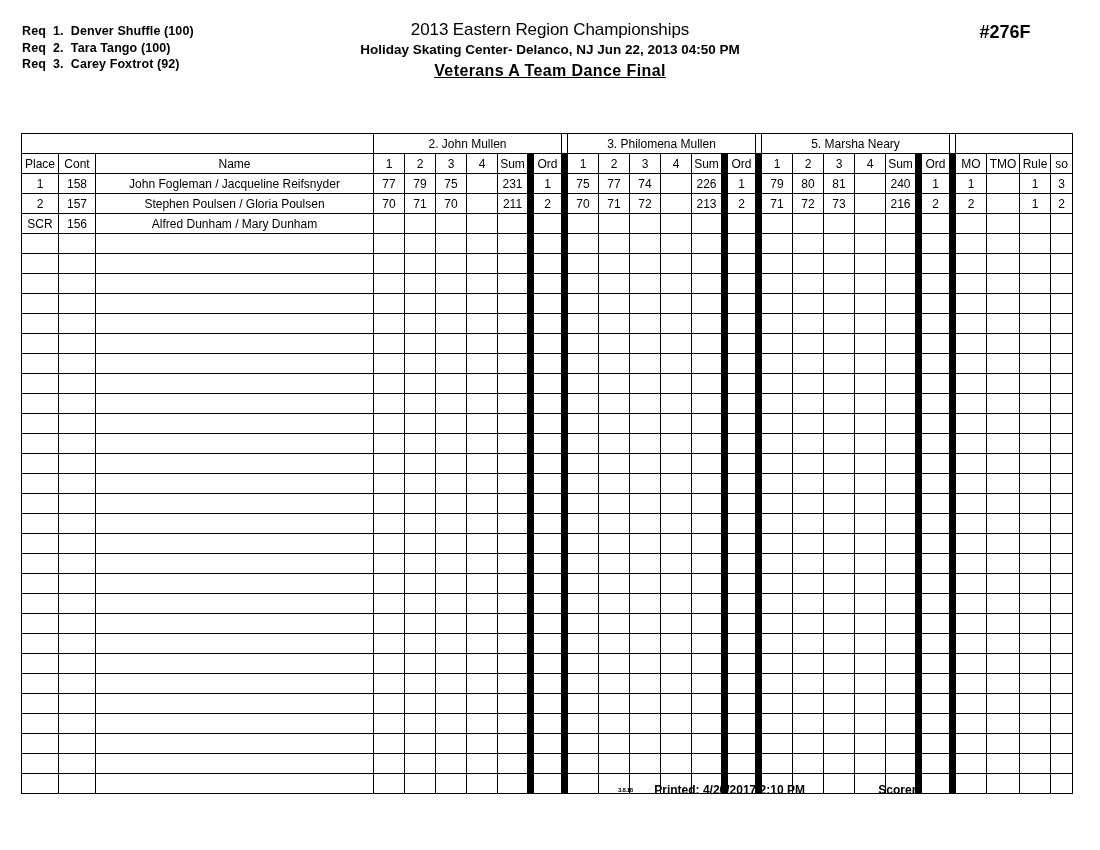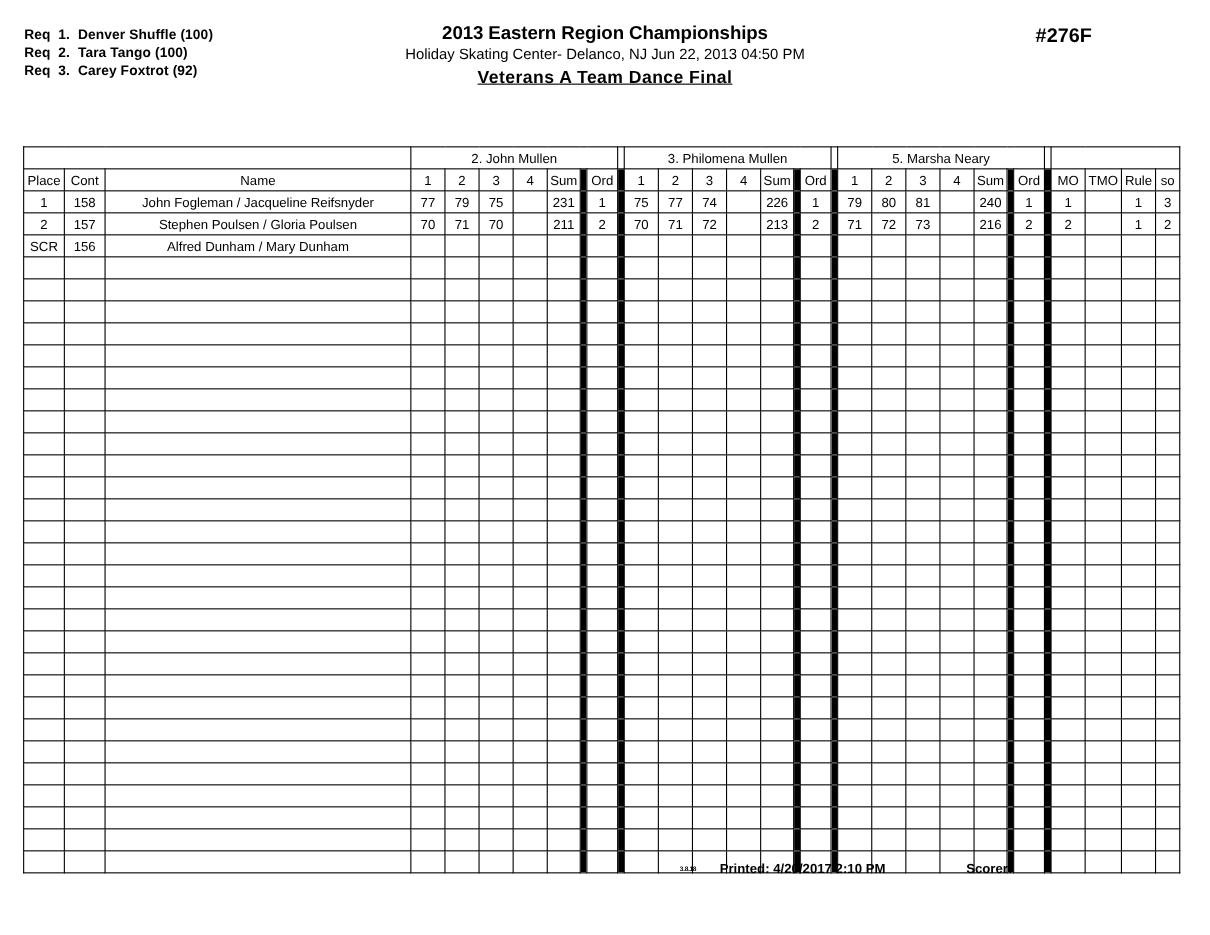--- a/index.html
+++ b/index.html
@@ -31,47 +31,47 @@
   
   #header-block {
     position: absolute;
     left: 260px;
     top: 20px;
     width: 580px;
     text-align: center;
   }
   #event-title {
     font-size: 17px;
-    font-weight: bold;
+    font-weight: normal;
     line-height: 20px;
     letter-spacing: -0.1px;
   }
   #venue-line {
     font-size: 13.5px;
-    font-weight: normal;
+    font-weight: bold;
     line-height: 19px;
     text-align: center;
   }
   #category-title {
     font-size: 16px;
     font-weight: bold;
     line-height: 23px;
     letter-spacing: 0.4px;
     text-decoration: underline;
   }
   #report-line {
     font-size: 15px;
     font-weight: normal;
     line-height: 22px;
   }
 
   
   #event-number {
     position: absolute;
-    left: 892px;
+    left: 930px;
     top: 22px;
     width: 150px;
     text-align: center;
     font-size: 18px;
     font-weight: bold;
   }
 
   
   #score-table {
     position: absolute;

